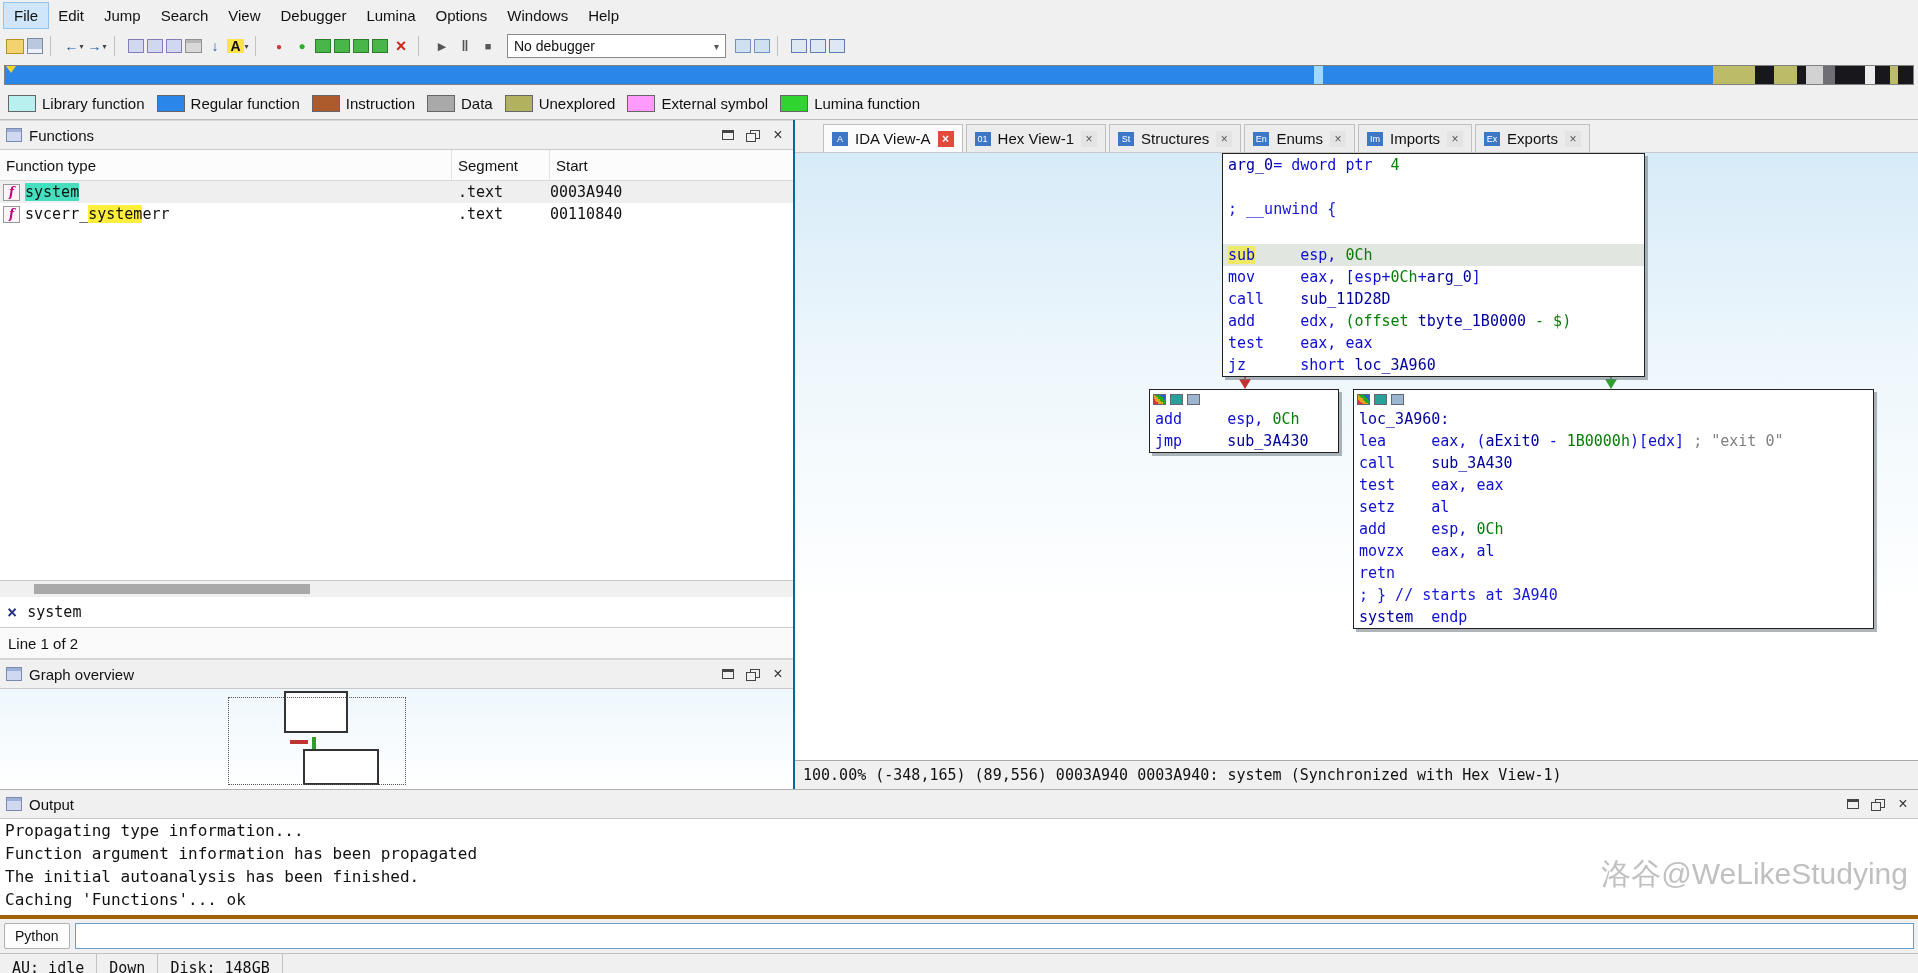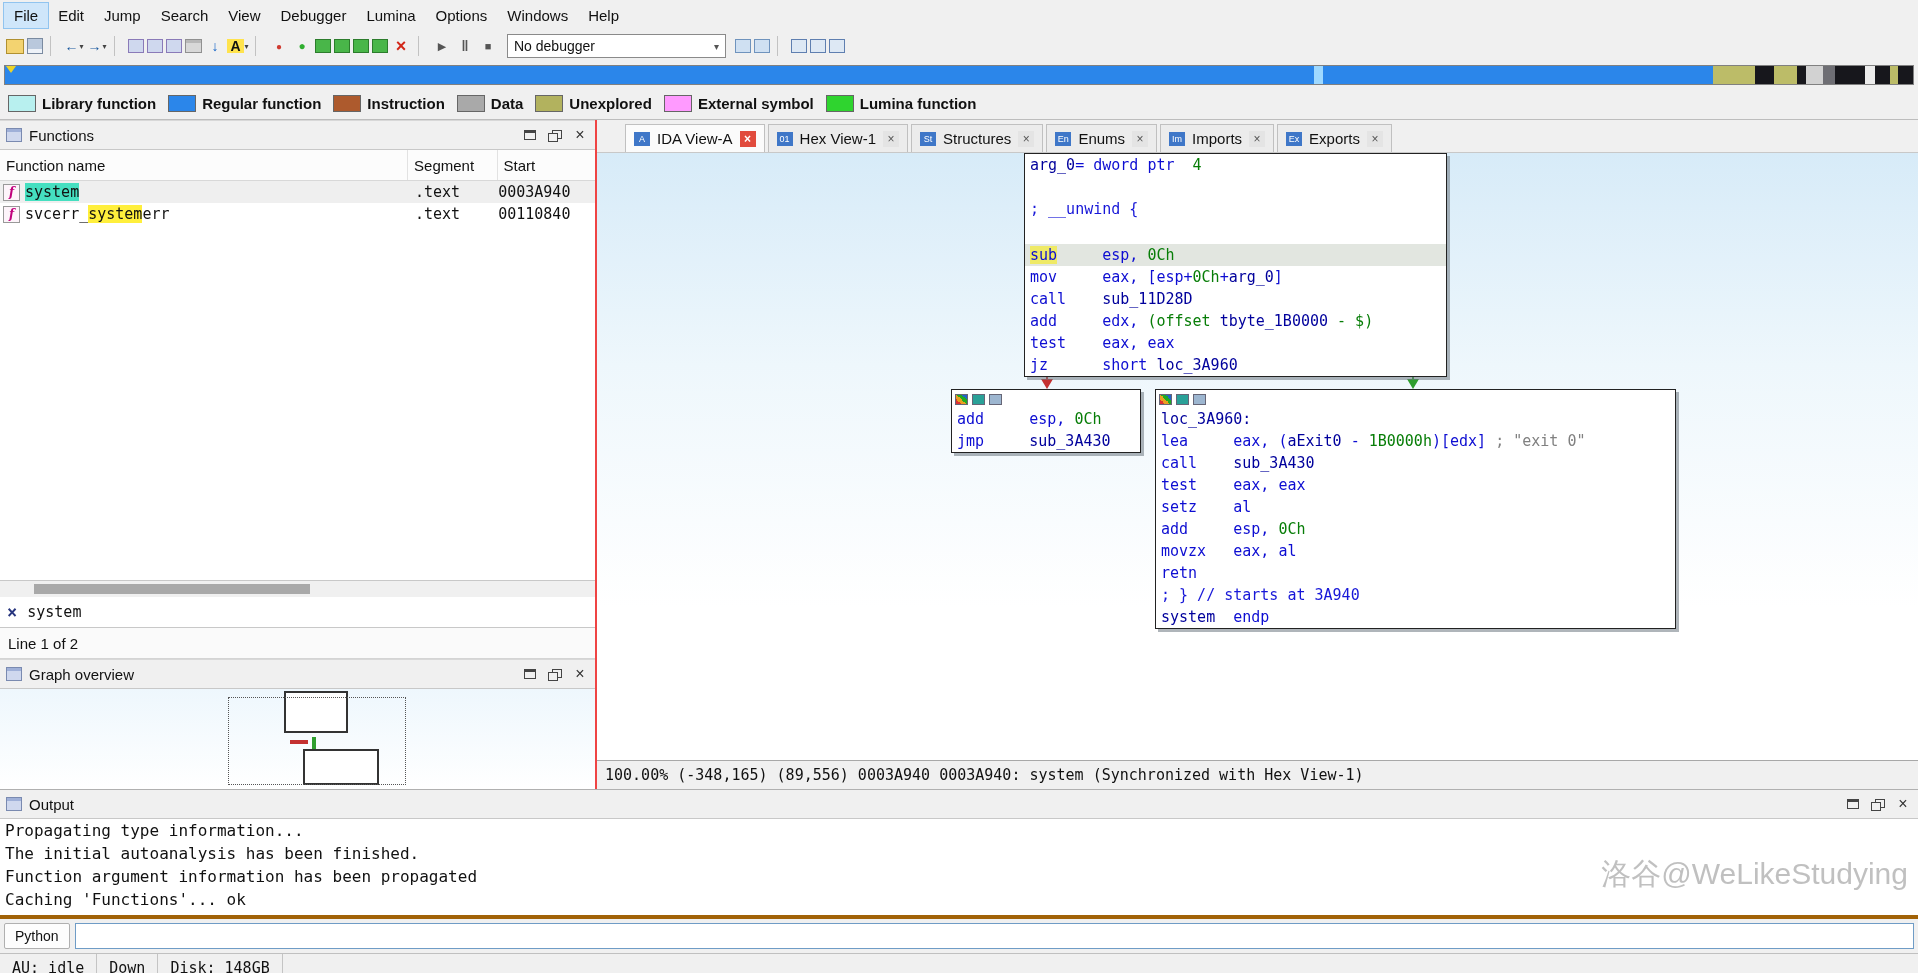--- a/index.html
+++ b/index.html
@@ -40,26 +40,26 @@
 
   
   .navband-wrap{height:26px;padding:3px 4px;box-sizing:border-box;background:#f0f0f0;}
   .navband{height:18px;display:flex;border:1px solid #808080;position:relative;background:#2b86ea;}
   .nseg{height:100%;}
   .nav-marker{position:absolute;left:1px;top:0;width:0;height:0;border-left:5px solid transparent;
               border-right:5px solid transparent;border-top:7px solid #ecd428;z-index:2;}
 
   
   .legend{height:31px;display:flex;align-items:center;padding-left:8px;background:#f0f0f0;}
-  .lg-item{display:flex;align-items:flex-start;margin-right:12px;font-weight:bold;}
+  .lg-item{display:flex;align-items:flex-start;margin-right:12px;}
   .lg-sw{width:26px;height:15px;border:1px solid #666;margin-right:6px;}
 
   
   .main{display:flex;height:669px;border-top:1px solid #bdbdbd;}
-  .left{width:597px;display:flex;flex-direction:column;background:#fff;border-right:2px solid #ef4444;box-sizing:border-box;}
+  .left{width:795px;display:flex;flex-direction:column;background:#fff;border-right:2px solid #0369a1;box-sizing:border-box;}
   .right{flex:1;display:flex;flex-direction:column;min-width:0;}
 
   
   .ptitle{height:28px;flex:none;background:#f0f0f0;display:flex;align-items:center;gap:7px;
           padding:0 6px;border-bottom:1px solid #c8c8c8;border-top:1px solid #d8d8d8;}
   .picon{width:14px;height:12px;background:#cfd8ee;border:1px solid #7a8ab0;box-shadow:inset 0 3px 0 #9fb0d8;}
   .grow{flex:1;}
   .wbtn{width:18px;height:17px;position:relative;display:flex;align-items:center;justify-content:center;color:#333;cursor:default;}
   .wbtn-max::before{content:"";width:10px;height:8px;border:1px solid #444;box-shadow:inset 0 2px 0 #444;}
   .wbtn-float::before{content:"";position:absolute;width:8px;height:7px;border:1px solid #444;left:6px;top:3px;background:#f0f0f0;}
@@ -248,21 +248,21 @@
     <div class="left">
       <div class="ptitle">
         <span class="picon"></span>
         <span>Functions</span>
         <span class="grow"></span>
         <span class="wbtn wbtn-max"></span>
         <span class="wbtn wbtn-float"></span>
         <span class="wbtn wbtn-close">×</span>
       </div>
       <div class="fheader">
-        <div class="fh fh-name">Function name</div>
+        <div class="fh fh-name">Function type</div>
         <div class="fh fh-seg">Segment</div>
         <div class="fh fh-start">Start</div>
       </div>
       <div class="frows">
           <div class="frow shaded">
             <div class="fc-name">
               <span class="ficon">f</span>
               <span class="hl-teal">system</span>
             </div>
             <div class="fc-seg">.text</div>
@@ -394,22 +394,22 @@
   <div class="ptitle outtitle">
     <span class="picon"></span>
     <span>Output</span>
     <span class="grow"></span>
     <span class="wbtn wbtn-max"></span>
     <span class="wbtn wbtn-float"></span>
     <span class="wbtn wbtn-close">×</span>
   </div>
   <div class="outcontent">
       <div>Propagating type information...</div>
+      <div>Function argument information has been propagated</div>
       <div>The initial autoanalysis has been finished.</div>
-      <div>Function argument information has been propagated</div>
       <div>Caching 'Functions'... ok</div>
     </div>
   <div class="pyrow">
     <div class="pybtn">Python</div>
     <div class="pyinput"></div>
   </div>
   <div class="statusbar">
     <div class="sb">AU: idle</div>
     <div class="sb">Down</div>
     <div class="sb">Disk: 148GB</div>

